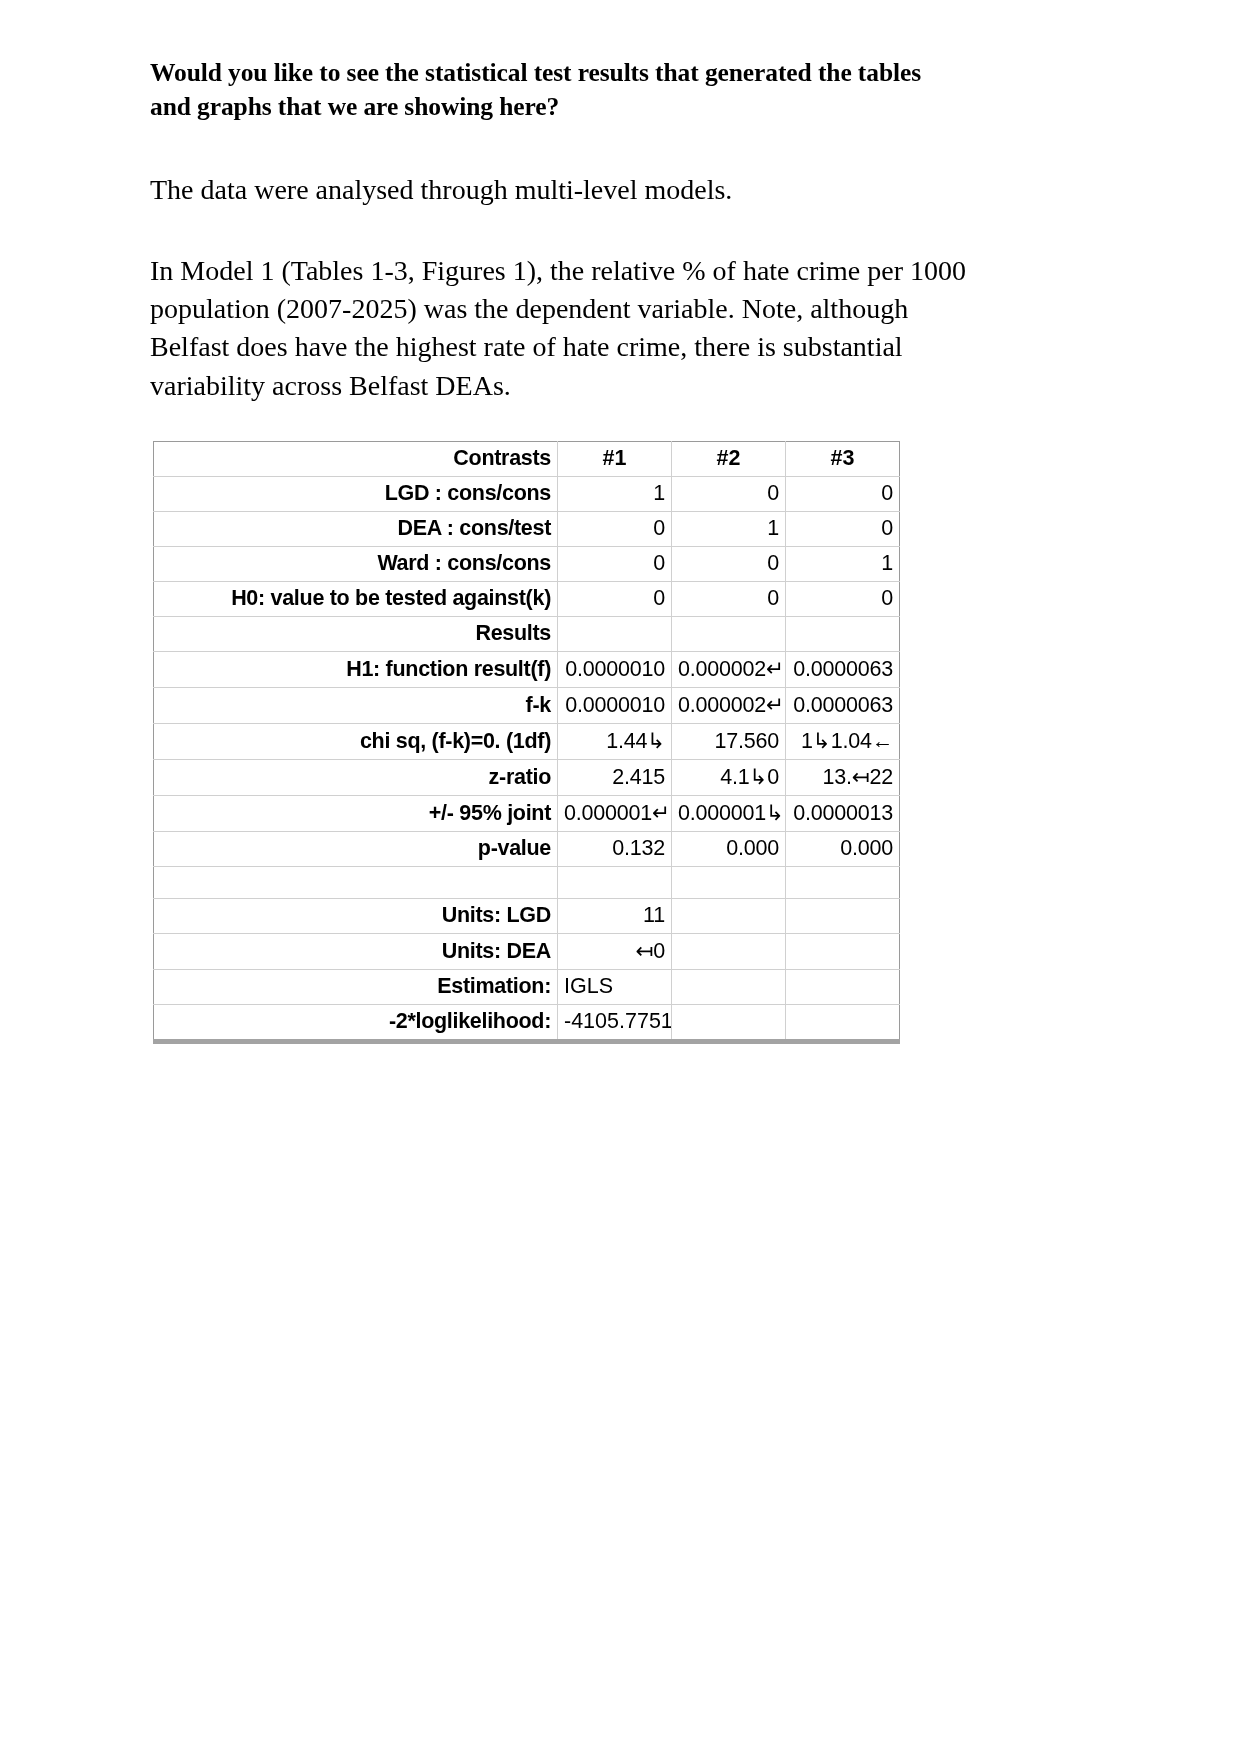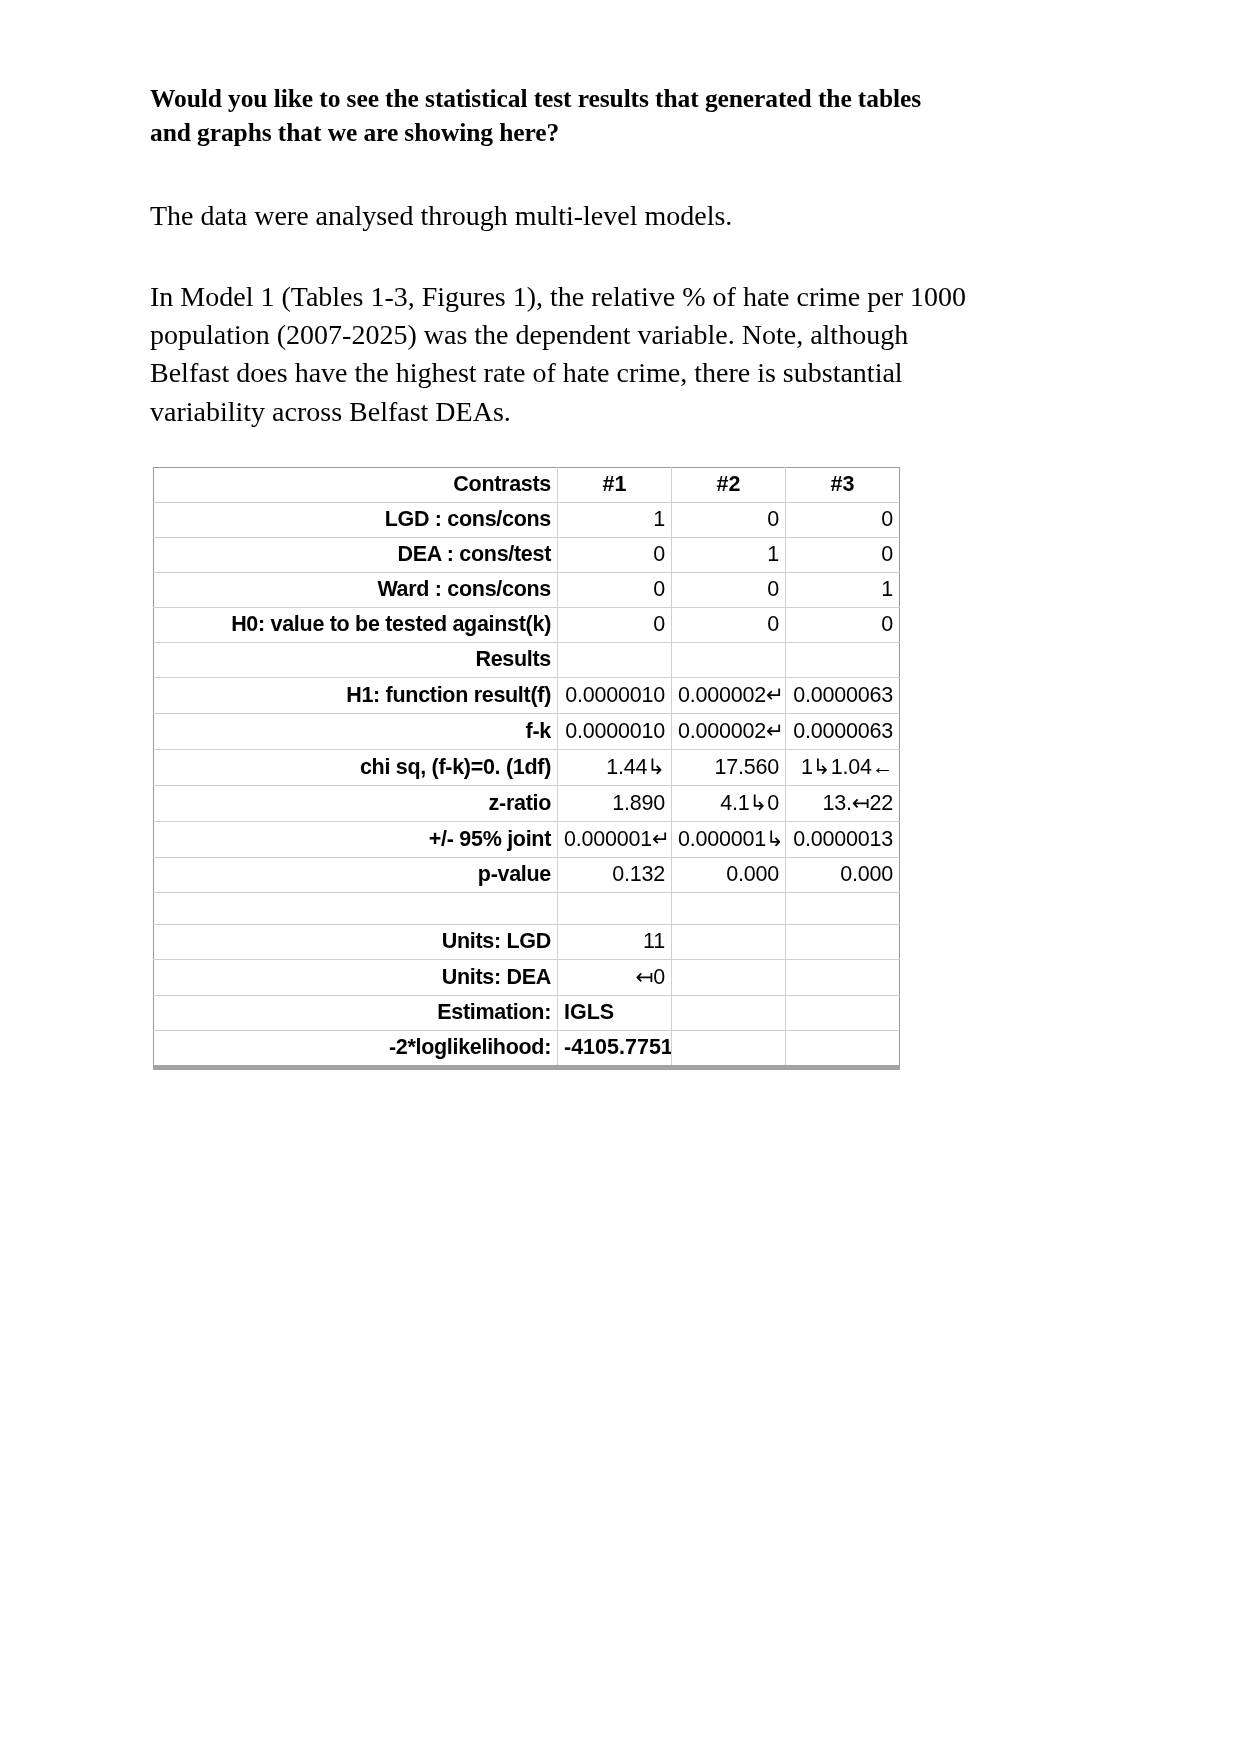--- a/index.html
+++ b/index.html
@@ -12,21 +12,21 @@
     height: 1754px;
     font-family: "Liberation Serif", "DejaVu Serif", serif;
     color: #000000;
     -webkit-font-smoothing: none;
   }
   .page {
     position: relative;
     width: 1116px;
     height: 1754px;
     box-sizing: border-box;
-    padding: 82px 150px 0 150px;
+    padding: 56px 150px 0 150px;
   }
   .heading {
     font-family: "Liberation Serif", "DejaVu Serif", serif;
     font-weight: bold;
     font-size: 25.5px;
     line-height: 1.32;
     letter-spacing: -0.1px;
     margin: 0 0 4px 0;
     max-width: 910px;
   }
@@ -82,21 +82,21 @@
     letter-spacing: -0.2px;
   }
   .numhdr {
     text-align: center;
     font-weight: bold;
     font-stretch: condensed;
     font-size: 21.5px;
   }
   .txtval {
     text-align: left;
-    font-weight: bold;
+    font-weight: normal;
     font-size: 21.5px;
     margin-top: 16px;
   }
   .blankrow td { height: 22px; }
 </style>
 </head>
 <body>
 
 <div class="page">
 
@@ -169,21 +169,21 @@
           <td class="num last">0.0000063</td>
         </tr>
         <tr>
           <td class="lbl first">chi sq, (f-k)=0. (1df)</td>
           <td class="num">1.44↳</td>
           <td class="num">17.560</td>
           <td class="num last">1↳1.04←</td>
         </tr>
         <tr>
           <td class="lbl first">z-ratio</td>
-          <td class="num">1.890</td>
+          <td class="num">2.415</td>
           <td class="num">4.1↳0</td>
           <td class="num last">13.↤22</td>
         </tr>
         <tr>
           <td class="lbl first">+/- 95% joint</td>
           <td class="num">0.000001↵</td>
           <td class="num">0.000001↳</td>
           <td class="num last">0.0000013</td>
         </tr>
         <tr>

